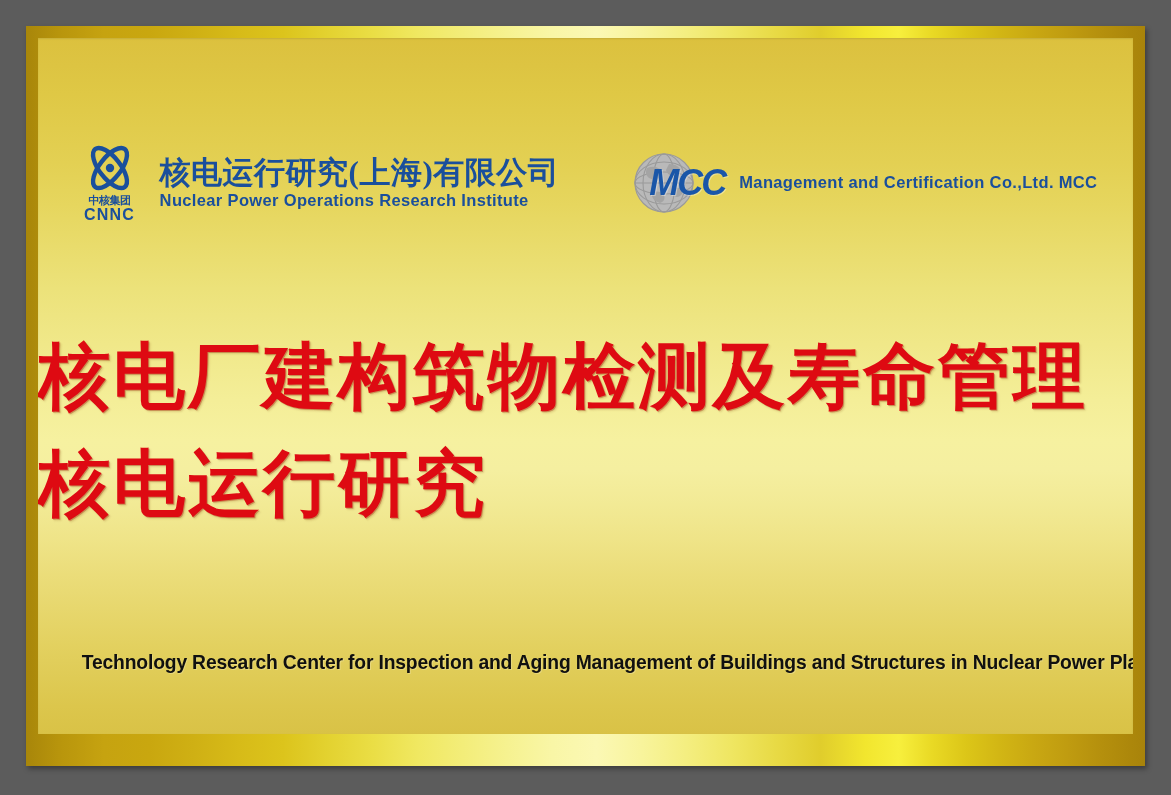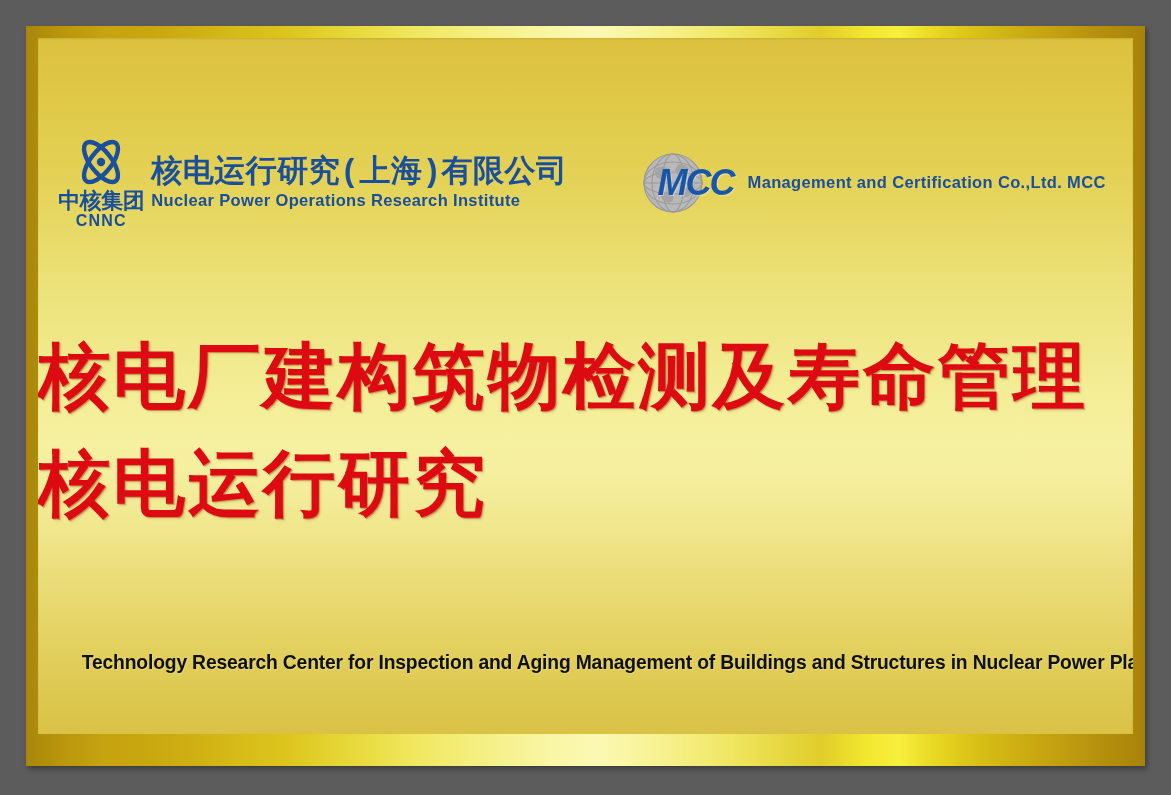--- a/index.html
+++ b/index.html
@@ -119,39 +119,39 @@
   .cnnc-mark {
     width: 72px;
     display: flex;
     flex-direction: column;
     align-items: center;
     gap: 1px;
   }
   .cnnc-atom { width: 58px; height: 52px; display:block; }
   .cnnc-cn {
     font-family: "DejaVu Sans", "Liberation Sans", sans-serif;
-    font-size: 22px;
+    font-size: 11px;
     font-weight: bold;
     color: #1a4f9c;
     letter-spacing: -0.5px;
     line-height: 1.05;
     white-space: nowrap;
   }
   .cnnc-en {
     font-family: "Liberation Sans", sans-serif;
     font-size: 16px;
     font-weight: bold;
     color: #1a4f9c;
     letter-spacing: 1.2px;
     line-height: 1;
   }
 
   .logo-text { display: flex; flex-direction: column; gap: 2px; }
   .logo-cn {
-    font-family: Liberation Mono, monospace;
+    font-family: Liberation Serif, serif;
     font-size: 31px;
     font-weight: bold;
     color: #1a4f9c;
     letter-spacing: 0.5px;
     line-height: 1.08;
     white-space: nowrap;
   }
   .logo-en {
     font-family: "Liberation Sans", sans-serif;
     font-size: 16.5px;

